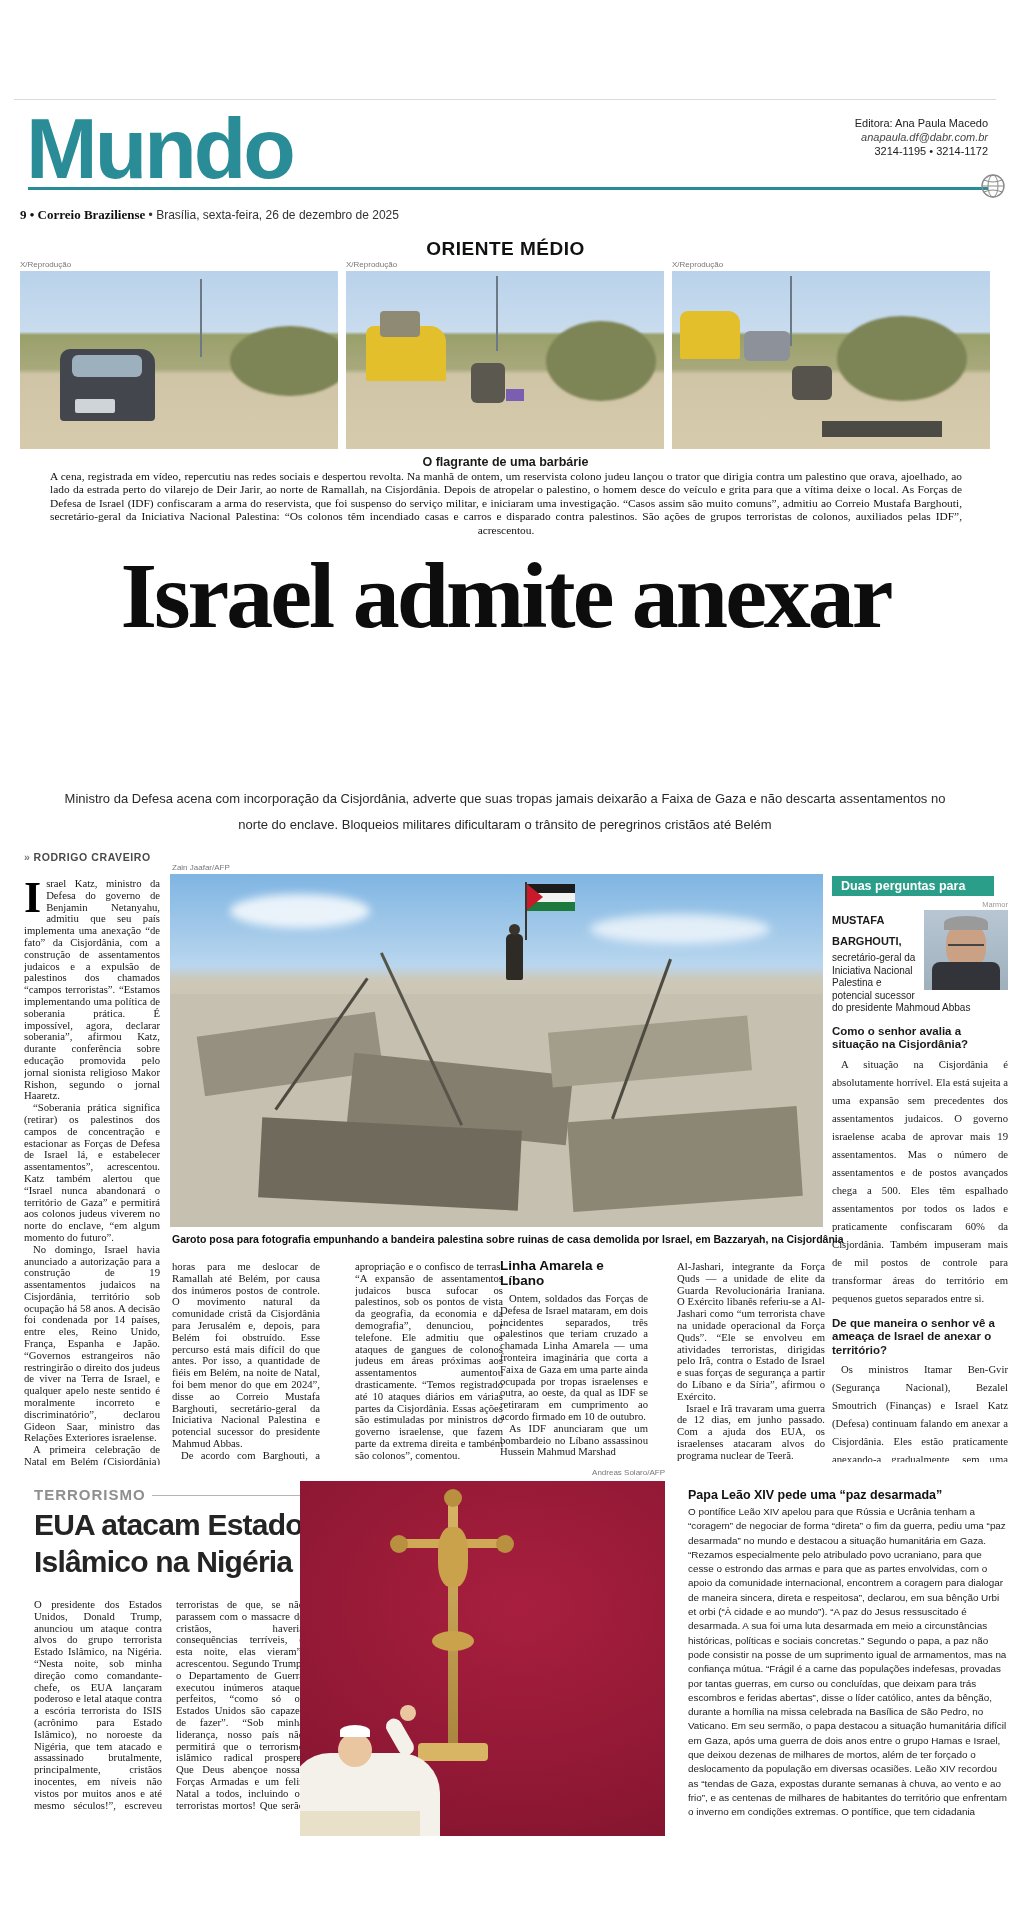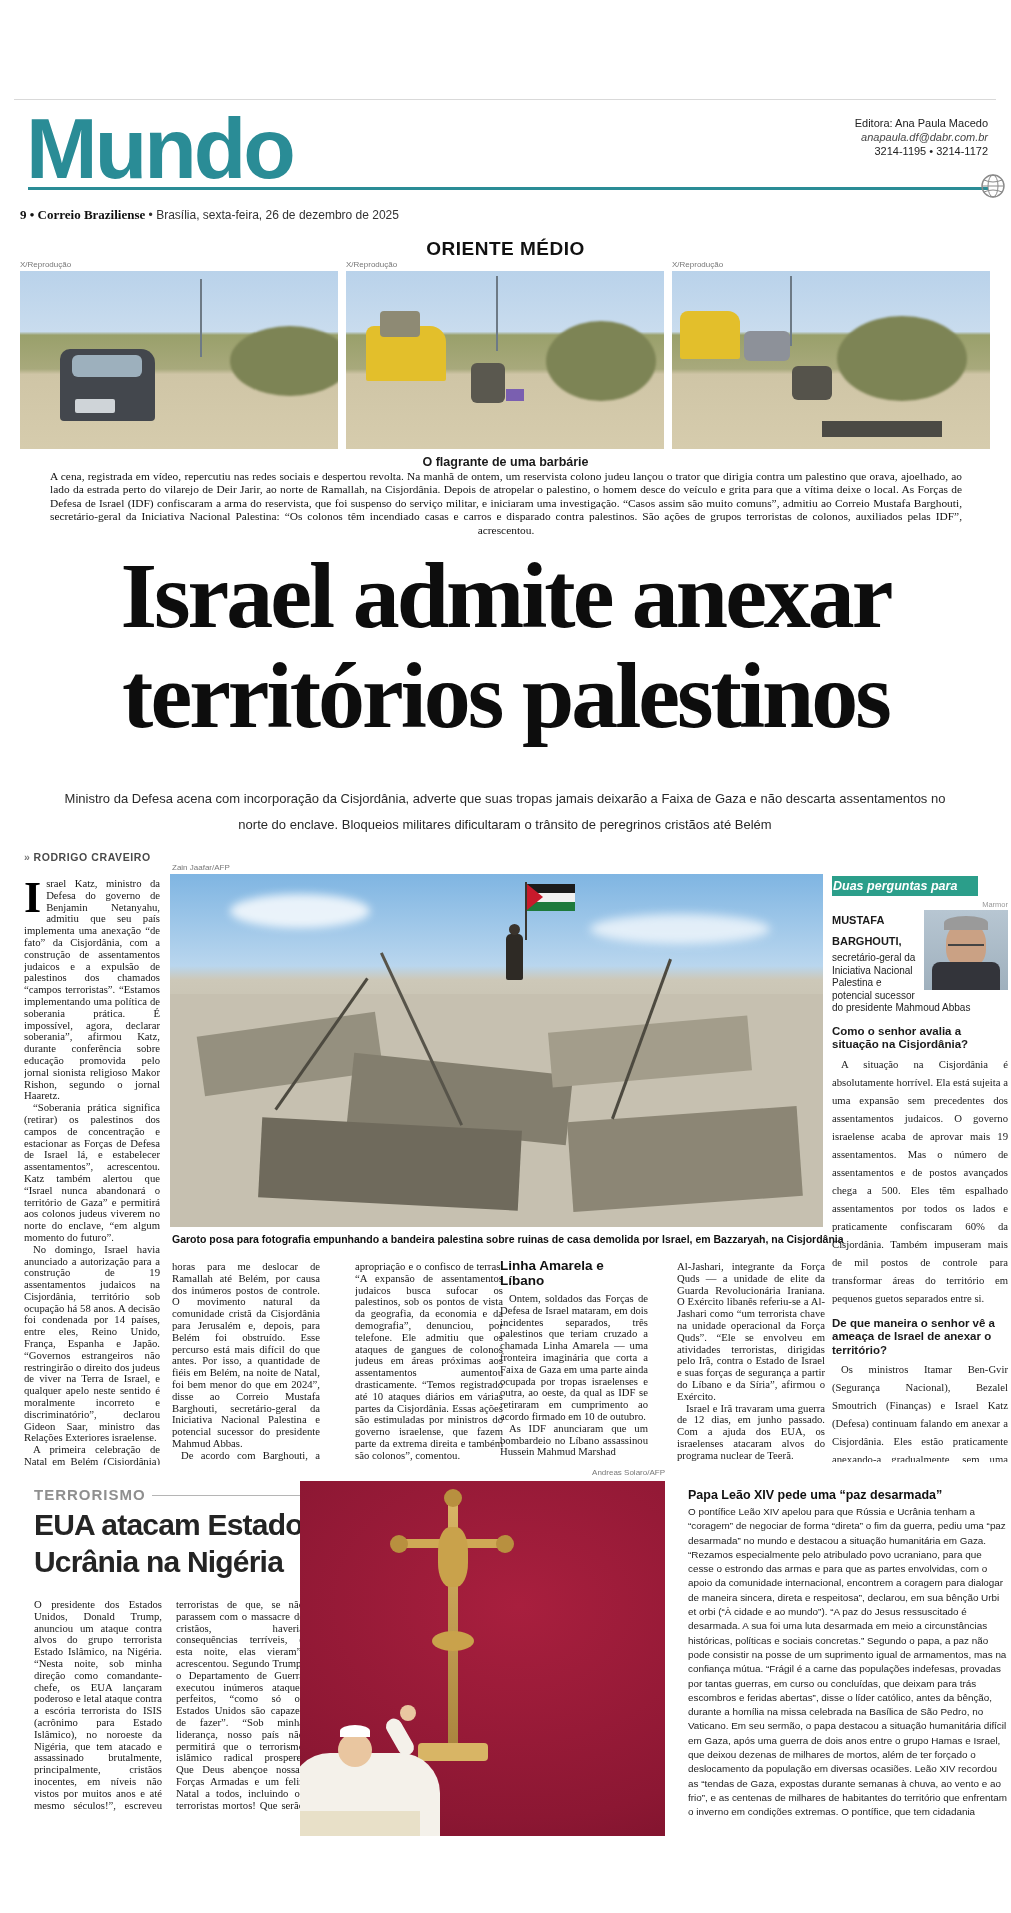--- a/index.html
+++ b/index.html
@@ -34,21 +34,21 @@
   
   .col{overflow:hidden;}
   .serifbody p{margin:0;font-family:"Liberation Serif",serif;font-size:10.7px;line-height:11.8px;
                text-align:justify;color:#161616;}
   .serifbody p + p{text-indent:9px;}
   .serifbody p.ind{text-indent:9px;}
   .dropcap::first-letter{float:left;font-size:44px;line-height:35px;font-weight:bold;padding:2px 5px 0 0;color:#000;}
   .subhead{font-weight:bold;font-size:13.5px;margin:0 0 5px 0;color:#111;}
   .photocaption{font-weight:bold;font-size:10.5px;color:#111;white-space:nowrap;}
   
-  .banner{background:#2b9e8a;color:#fff;font-weight:bold;font-size:12.5px;padding:3px 1px;width:144px;font-style:italic;}
+  .banner{background:#2b9e8a;color:#fff;font-weight:bold;font-size:12.5px;padding:3px 9px;width:144px;}
   .iv-credit{text-align:right;font-size:7.5px;color:#999;margin:4px 0 1px 0;}
   .iv-name{font-weight:bold;font-size:11px;line-height:21px;}
   .iv-role{font-size:10px;line-height:12.5px;color:#222;}
   .portrait{float:right;width:84px;height:80px;margin:0 0 3px 5px;position:relative;overflow:hidden;
             background:linear-gradient(180deg,#b7c6d2,#9fb0bd);}
   .q{font-weight:bold;font-size:11.5px;line-height:13.5px;margin:10px 0 3px 0;}
   .a{font-family:"Liberation Serif",serif;font-size:10.7px;line-height:18px;text-align:justify;text-indent:9px;margin:0;}
   
   .gkicker{font-size:15px;font-weight:bold;color:#8f8f8f;letter-spacing:1px;}
   .gline{background:#b5b5b5;height:1px;}
@@ -120,21 +120,20 @@
     <div class="shape bush" style="left:165px;top:45px;width:130px;height:85px;"></div>
     <div class="shape" style="left:120px;top:95px;width:40px;height:34px;background:#55534b;border-radius:6px;"></div>
     <div class="shape" style="left:150px;top:150px;width:120px;height:16px;background:#4b4a44;"></div>
   </div>
 
   <div class="abs flag-title" style="top:455px;left:0;">O flagrante de uma barbárie</div>
   <div class="abs flag-text" style="top:470px;left:50px;width:912px;">A cena, registrada em vídeo, repercutiu nas redes sociais e despertou revolta. Na manhã de ontem, um reservista colono judeu lançou o trator que dirigia contra um palestino que orava, ajoelhado, ao lado da estrada perto do vilarejo de Deir Jarir, ao norte de Ramallah, na Cisjordânia. Depois de atropelar o palestino, o homem desce do veículo e grita para que a vítima deixe o local. As Forças de Defesa de Israel (IDF) confiscaram a arma do reservista, que foi suspenso do serviço militar, e iniciaram uma investigação. “Casos assim são muito comuns”, admitiu ao Correio Mustafa Barghouti, secretário-geral da Iniciativa Nacional Palestina: “Os colonos têm incendiado casas e carros e disparado contra palestinos. São ações de grupos terroristas de colonos, auxiliados pelas IDF”, acrescentou.</div>
 
   <div class="abs headline" style="top:545px;left:0;">
     <div>Israel admite anexar</div>
-    <div>territórios palestinos</div>
   </div>
 
   <div class="abs deck" style="top:786px;left:55px;width:900px;">Ministro da Defesa acena com incorporação da Cisjordânia, adverte que suas tropas jamais deixarão a Faixa de Gaza e não descarta assentamentos no norte do enclave. Bloqueios militares dificultaram o trânsito de peregrinos cristãos até Belém</div>
 
   <div class="abs byline" style="top:851px;left:24px;">
     <span class="mk">»</span><span>RODRIGO CRAVEIRO</span>
   </div>
 
   <div class="abs col serifbody" style="top:878px;left:24px;width:136px;height:587px;">
     <p class="dropcap">Israel Katz, ministro da Defesa do governo de Benjamin Netanyahu, admitiu que seu país implementa uma anexação “de fato” da Cisjordânia, com a construção de assentamentos judaicos e a expulsão de palestinos dos chamados “campos terroristas”. “Estamos implementando uma política de soberania prática. É impossível, agora, declarar soberania”, afirmou Katz, durante conferência sobre educação promovida pelo jornal sionista religioso Makor Rishon, segundo o jornal Haaretz.</p>
@@ -197,21 +196,21 @@
       <div class="iv-role">secretário-geral da Iniciativa Nacional Palestina e potencial sucessor do presidente Mahmoud Abbas</div>
     </div>
     <div class="q">Como o senhor avalia a situação na Cisjordânia?</div>
     <p class="a">A situação na Cisjordânia é absolutamente horrível. Ela está sujeita a uma expansão sem precedentes dos assentamentos judaicos. O governo israelense acaba de aprovar mais 19 assentamentos. Mas o número de assentamentos e de postos avançados chega a 500. Eles têm espalhado assentamentos por todos os lados e praticamente confiscaram 60% da Cisjordânia. Também impuseram mais de mil postos de controle para transformar áreas do território em pequenos guetos separados entre si.</p>
     <div class="q">De que maneira o senhor vê a ameaça de Israel de anexar o território?</div>
     <p class="a">Os ministros Itamar Ben-Gvir (Segurança Nacional), Bezalel Smoutrich (Finanças) e Israel Katz (Defesa) continuam falando em anexar a Cisjordânia. Eles estão praticamente anexando-a gradualmente, sem uma declaração oficial. O processo de construção de assentamentos e a apropriação de terras e os ataques das gangues de colonos judeus a comunidades de palestinos ocorrem porque o mundo nada faz. Todos os países, que falam sobre uma solução baseada em dois Estados, não estão prontos e nem sequer impuseram uma única sanção a Israel. Sem sanções, Israel continuará. Ninguém se importa com condenações. (RC)</p>
   </div>
 
   <div class="abs gkicker" style="top:1486px;left:34px;">TERRORISMO</div>
   <div class="abs gline" style="top:1495px;left:152px;width:148px;"></div>
-  <div class="abs terror-headline" style="top:1506px;left:34px;width:270px;">EUA atacam Estado Ucrânia na Nigéria</div>
+  <div class="abs terror-headline" style="top:1506px;left:34px;width:270px;">EUA atacam Estado Islâmico na Nigéria</div>
   <div class="abs col serifbody" style="top:1599px;left:34px;width:128px;height:212px;">
     <p>O presidente dos Estados Unidos, Donald Trump, anunciou um ataque contra alvos do grupo terrorista Estado Islâmico, na Nigéria. “Nesta noite, sob minha direção como comandante-chefe, os EUA lançaram poderoso e letal ataque contra a escória terrorista do ISIS (acrônimo para Estado Islâmico), no noroeste da Nigéria, que tem atacado e assassinado brutalmente, principalmente, cristãos inocentes, em níveis não vistos por muitos anos e até mesmo séculos!”, escreveu na sua plataforma Truth Social.</p>
 
   </div>
   <div class="abs col serifbody" style="top:1599px;left:176px;width:128px;height:212px;">
     <p>terroristas de que, se não parassem com o massacre de cristãos, haveria consequências terríveis, e esta noite, elas vieram”, acrescentou. Segundo Trump, o Departamento de Guerra executou inúmeros ataques perfeitos, “como só os Estados Unidos são capazes de fazer”. “Sob minha liderança, nosso país não permitirá que o terrorismo islâmico radical prospere. Que Deus abençoe nossas Forças Armadas e um feliz Natal a todos, incluindo os terroristas mortos! Que serão muitos mais se o massacre de cristãos continuar”, ameaçou.</p>
   </div>
 
   <div class="abs credit" style="top:1468px;left:470px;width:195px;text-align:right;">Andreas Solaro/AFP</div>
   <div class="abs popephoto" style="top:1481px;left:300px;">

